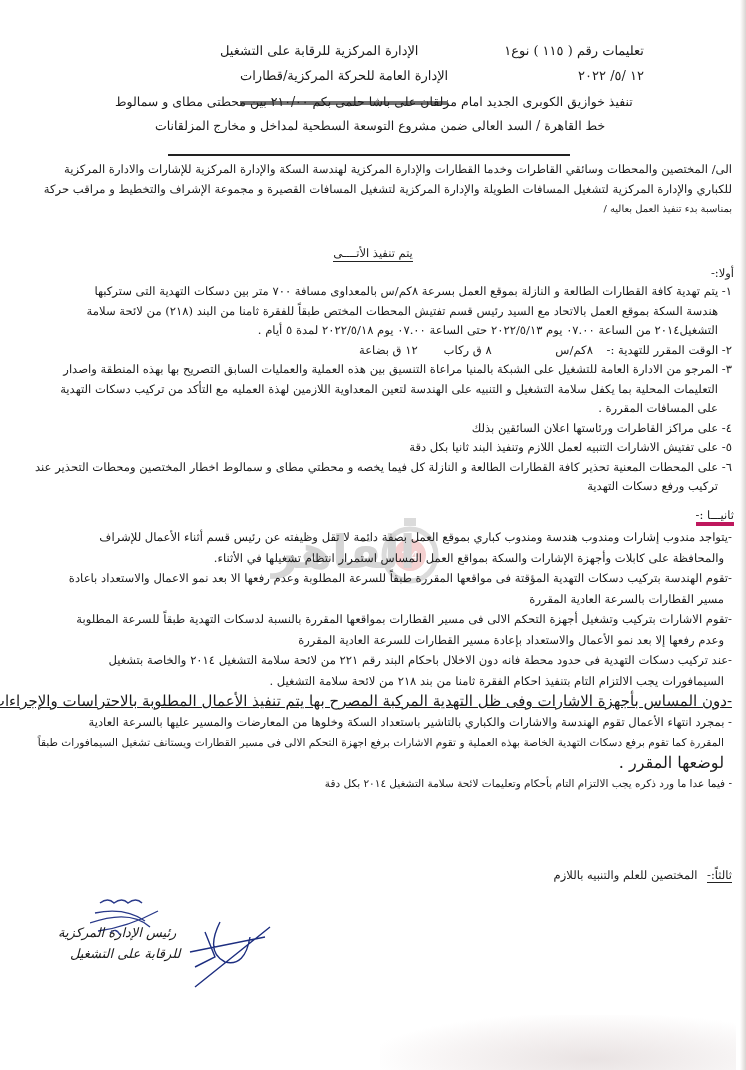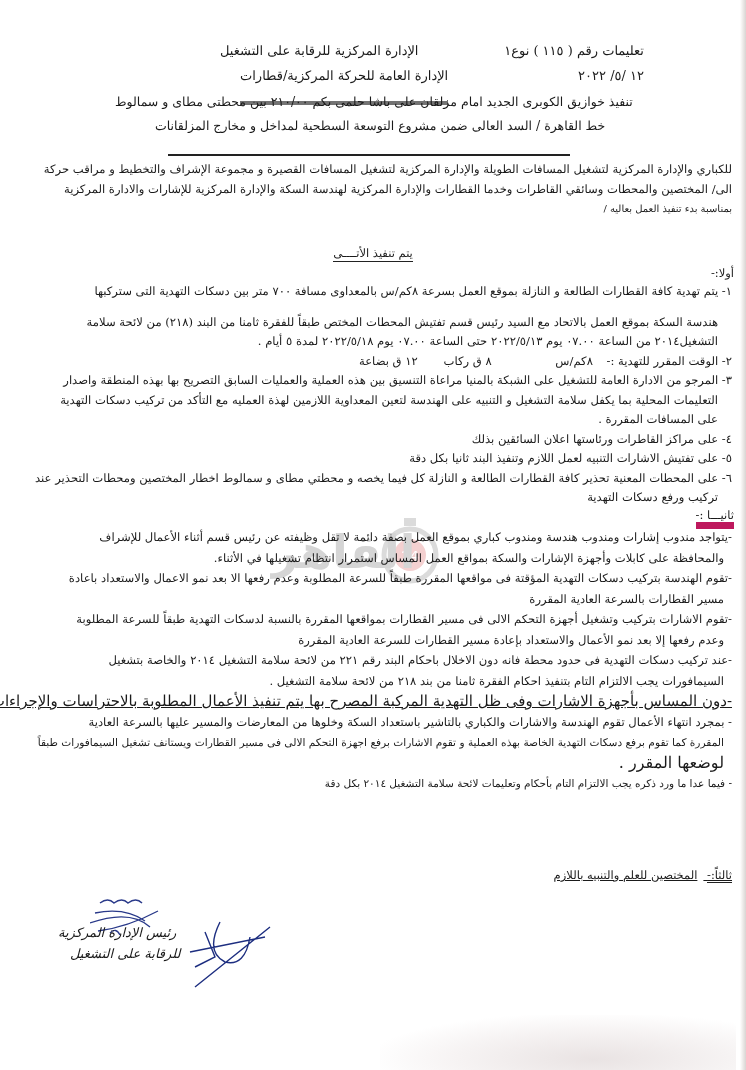--- a/index.html
+++ b/index.html
@@ -22,21 +22,21 @@
   .abs { position: absolute; white-space: nowrap; }
   .hdr { font-size: 13px; }
   .hdr-underline { border-bottom: 4px solid #737373; padding-bottom: 18px; }
   .subject { font-size: 12.5px; }
   .rule { position: absolute; left: 168px; width: 402px; top: 154px; height: 1.5px; background: #222; }
   .para { position: absolute; right: 14px; left: 12px; font-size: 11.6px; line-height: 19.5px; text-align: justify; }
   .line { display: block; white-space: nowrap; }
   .center-title { position: absolute; left: 0; right: 0; text-align: center; top: 246px; font-size: 11.5px; }
   .center-title span { border-bottom: 1px solid #222; padding-bottom: 1px; }
   .sec-head { font-size: 11.5px; }
-  .sec-head.u span { border-bottom: 7px solid #be185d; }
+  .sec-head.u span { border-bottom: 4px solid #be185d; }
   .watermark {
     position: absolute; left: 270px; top: 500px; width: 190px; height: 90px; pointer-events: none; opacity: 0.35;
   }
   .sig-text { font-size: 13px; font-style: italic; }
 </style>
 </head>
 <body>
 
 <div class="page">
   <div class="edge-shadow"></div>
@@ -46,31 +46,31 @@
   <div class="abs hdr" style="right:102px; top:68px;">١٢ /٥/ ٢٠٢٢</div>
   <div class="abs hdr" style="left:220px; top:43px;">الإدارة المركزية للرقابة على التشغيل</div>
   <div class="abs hdr" style="left:240px; top:68px;"><span class="hdr-underline">الإدارة العامة للحركة المركزية/قطارات</span></div>
 
   <div class="abs subject" style="left:115px; top:94px;">تنفيذ خوازيق الكوبرى الجديد امام مزلقان على باشا حلمى بكم ٢١٠/٠٠ بين محطتى مطاى و سمالوط</div>
   <div class="abs subject" style="left:155px; top:118px;">خط القاهرة / السد العالى ضمن مشروع التوسعة السطحية لمداخل و مخارج المزلقانات</div>
 
   <div class="rule"></div>
 
   <div class="para" style="top:160px;">
+    <span class="line">الى/ المختصين والمحطات وسائقي القاطرات وخدما القطارات والإدارة المركزية لهندسة السكة والإدارة المركزية للإشارات  والادارة المركزية</span>
     <span class="line">للكباري والإدارة المركزية لتشغيل المسافات الطويلة والإدارة المركزية لتشغيل المسافات القصيرة و مجموعة الإشراف والتخطيط و مراقب حركة</span>
-    <span class="line">الى/ المختصين والمحطات وسائقي القاطرات وخدما القطارات والإدارة المركزية لهندسة السكة والإدارة المركزية للإشارات  والادارة المركزية</span>
     <span class="line" style="font-size:10px;">بمناسبة بدء تنفيذ العمل بعاليه /</span>
   </div>
 
   <div class="center-title"><span>يتم تنفيذ الأتــــى</span></div>
 
   <div class="abs sec-head" style="right:12px; top:266px;">أولا:-</div>
   <div class="para" style="top:282px;">
     <span class="line">١- يتم تهدية كافة القطارات الطالعة و النازلة بموقع العمل  بسرعة ٨كم/س بالمعداوى  مسافة ٧٠٠ متر بين دسكات التهدية التى ستركبها</span>
-    <span class="line" style="padding-right:14px;margin-top:11px;">هندسة  السكة بموقع العمل بالاتحاد مع السيد رئيس قسم تفتيش المحطات المختص طبقاً للفقرة ثامنا من البند (٢١٨) من لائحة سلامة</span>
+    <span class="line" style="padding-right:14px;">هندسة  السكة بموقع العمل بالاتحاد مع السيد رئيس قسم تفتيش المحطات المختص طبقاً للفقرة ثامنا من البند (٢١٨) من لائحة سلامة</span>
     <span class="line" style="padding-right:14px;">التشغيل٢٠١٤ من الساعة ٠٧.٠٠ يوم ٢٠٢٢/٥/١٣ حتى الساعة ٠٧.٠٠ يوم ٢٠٢٢/٥/١٨ لمدة ٥ أيام .</span>
     <span class="line">
       <span>٢- الوقت المقرر للتهدية :-</span>
       <span style="margin-right:10px;">٨كم/س</span>
       <span style="margin-right:60px;">٨ ق  ركاب</span>
       <span style="margin-right:22px;">١٢ ق   بضاعة</span>
     </span>
     <span class="line">٣- المرجو من الادارة العامة للتشغيل على الشبكة بالمنيا مراعاة التنسيق بين هذه العملية والعمليات السابق التصريح بها بهذه المنطقة واصدار</span>
     <span class="line" style="padding-right:14px;">التعليمات المحلية بما يكفل سلامة التشغيل و التنبيه على الهندسة لتعين المعداوية اللازمين لهذة العمليه مع التأكد من تركيب دسكات التهدية</span>
     <span class="line" style="padding-right:14px;">على المسافات المقررة .</span>
@@ -100,21 +100,21 @@
     <span class="line" style="padding-right:8px;">وعدم رفعها إلا بعد نمو الأعمال والاستعداد بإعادة مسير القطارات للسرعة العادية المقررة</span>
     <span class="line">-عند تركيب دسكات التهدية فى حدود محطة فانه دون الاخلال باحكام البند  رقم ٢٢١ من لائحة سلامة التشغيل ٢٠١٤ والخاصة بتشغيل</span>
     <span class="line" style="padding-right:8px;">السيمافورات يجب الالتزام التام بتنفيذ احكام الفقرة ثامنا من بند ٢١٨ من لائحة سلامة التشغيل .</span>
     <span class="line" style="font-size:15px;text-decoration:underline;">-دون المساس بأجهزة الاشارات وفى ظل التهدية المركبة المصرح بها  يتم تنفيذ الأعمال المطلوبة  بالاحتراسات والإجراءات القانونية .</span>
     <span class="line">- بمجرد انتهاء الأعمال تقوم الهندسة والاشارات والكباري  بالتاشير باستعداد السكة وخلوها من المعارضات والمسير عليها بالسرعة العادية</span>
     <span class="line" style="padding-right:8px; font-size:10.6px;">المقررة كما تقوم برفع دسكات التهدية الخاصة بهذه العملية و تقوم الاشارات برفع اجهزة التحكم الالى فى مسير القطارات ويستانف تشغيل السيمافورات طبقاً</span>
     <span class="line" style="padding-right:8px; font-size:16px;">لوضعها المقرر .</span>
     <span class="line" style="font-size:10.5px;">- فيما عدا ما ورد ذكره يجب الالتزام التام بأحكام وتعليمات لائحة سلامة التشغيل ٢٠١٤ بكل دقة</span>
   </div>
 
-  <div class="abs" style="right:14px; top:868px; font-size:11.5px;text-decoration:underline;">
+  <div class="abs" style="right:14px; top:868px; font-size:11.5px;">
     <span style="border-bottom:1px solid #222;">ثالثاً:-</span>
     <span style="margin-right:6px;">المختصين للعلم والتنبيه باللازم</span>
   </div>
 
   <div class="abs" style="left:90px; top:893px;">
     <svg width="180" height="90" viewBox="0 0 180 90">
       <path d="M10 10 q8 -6 14 0 q8 -6 14 0 q8 -6 14 0" fill="none" stroke="#2a3a8a" stroke-width="1.5"></path>
       <path d="M5 20 q30 -6 50 8 M0 30 q40 -14 60 4 M8 38 q30 -4 60 -20" fill="none" stroke="#2a3a8a" stroke-width="1.3"></path>
       <path d="M20 40 q6 -6 10 2" fill="none" stroke="#2a3a8a" stroke-width="1.3"></path>
     </svg>

